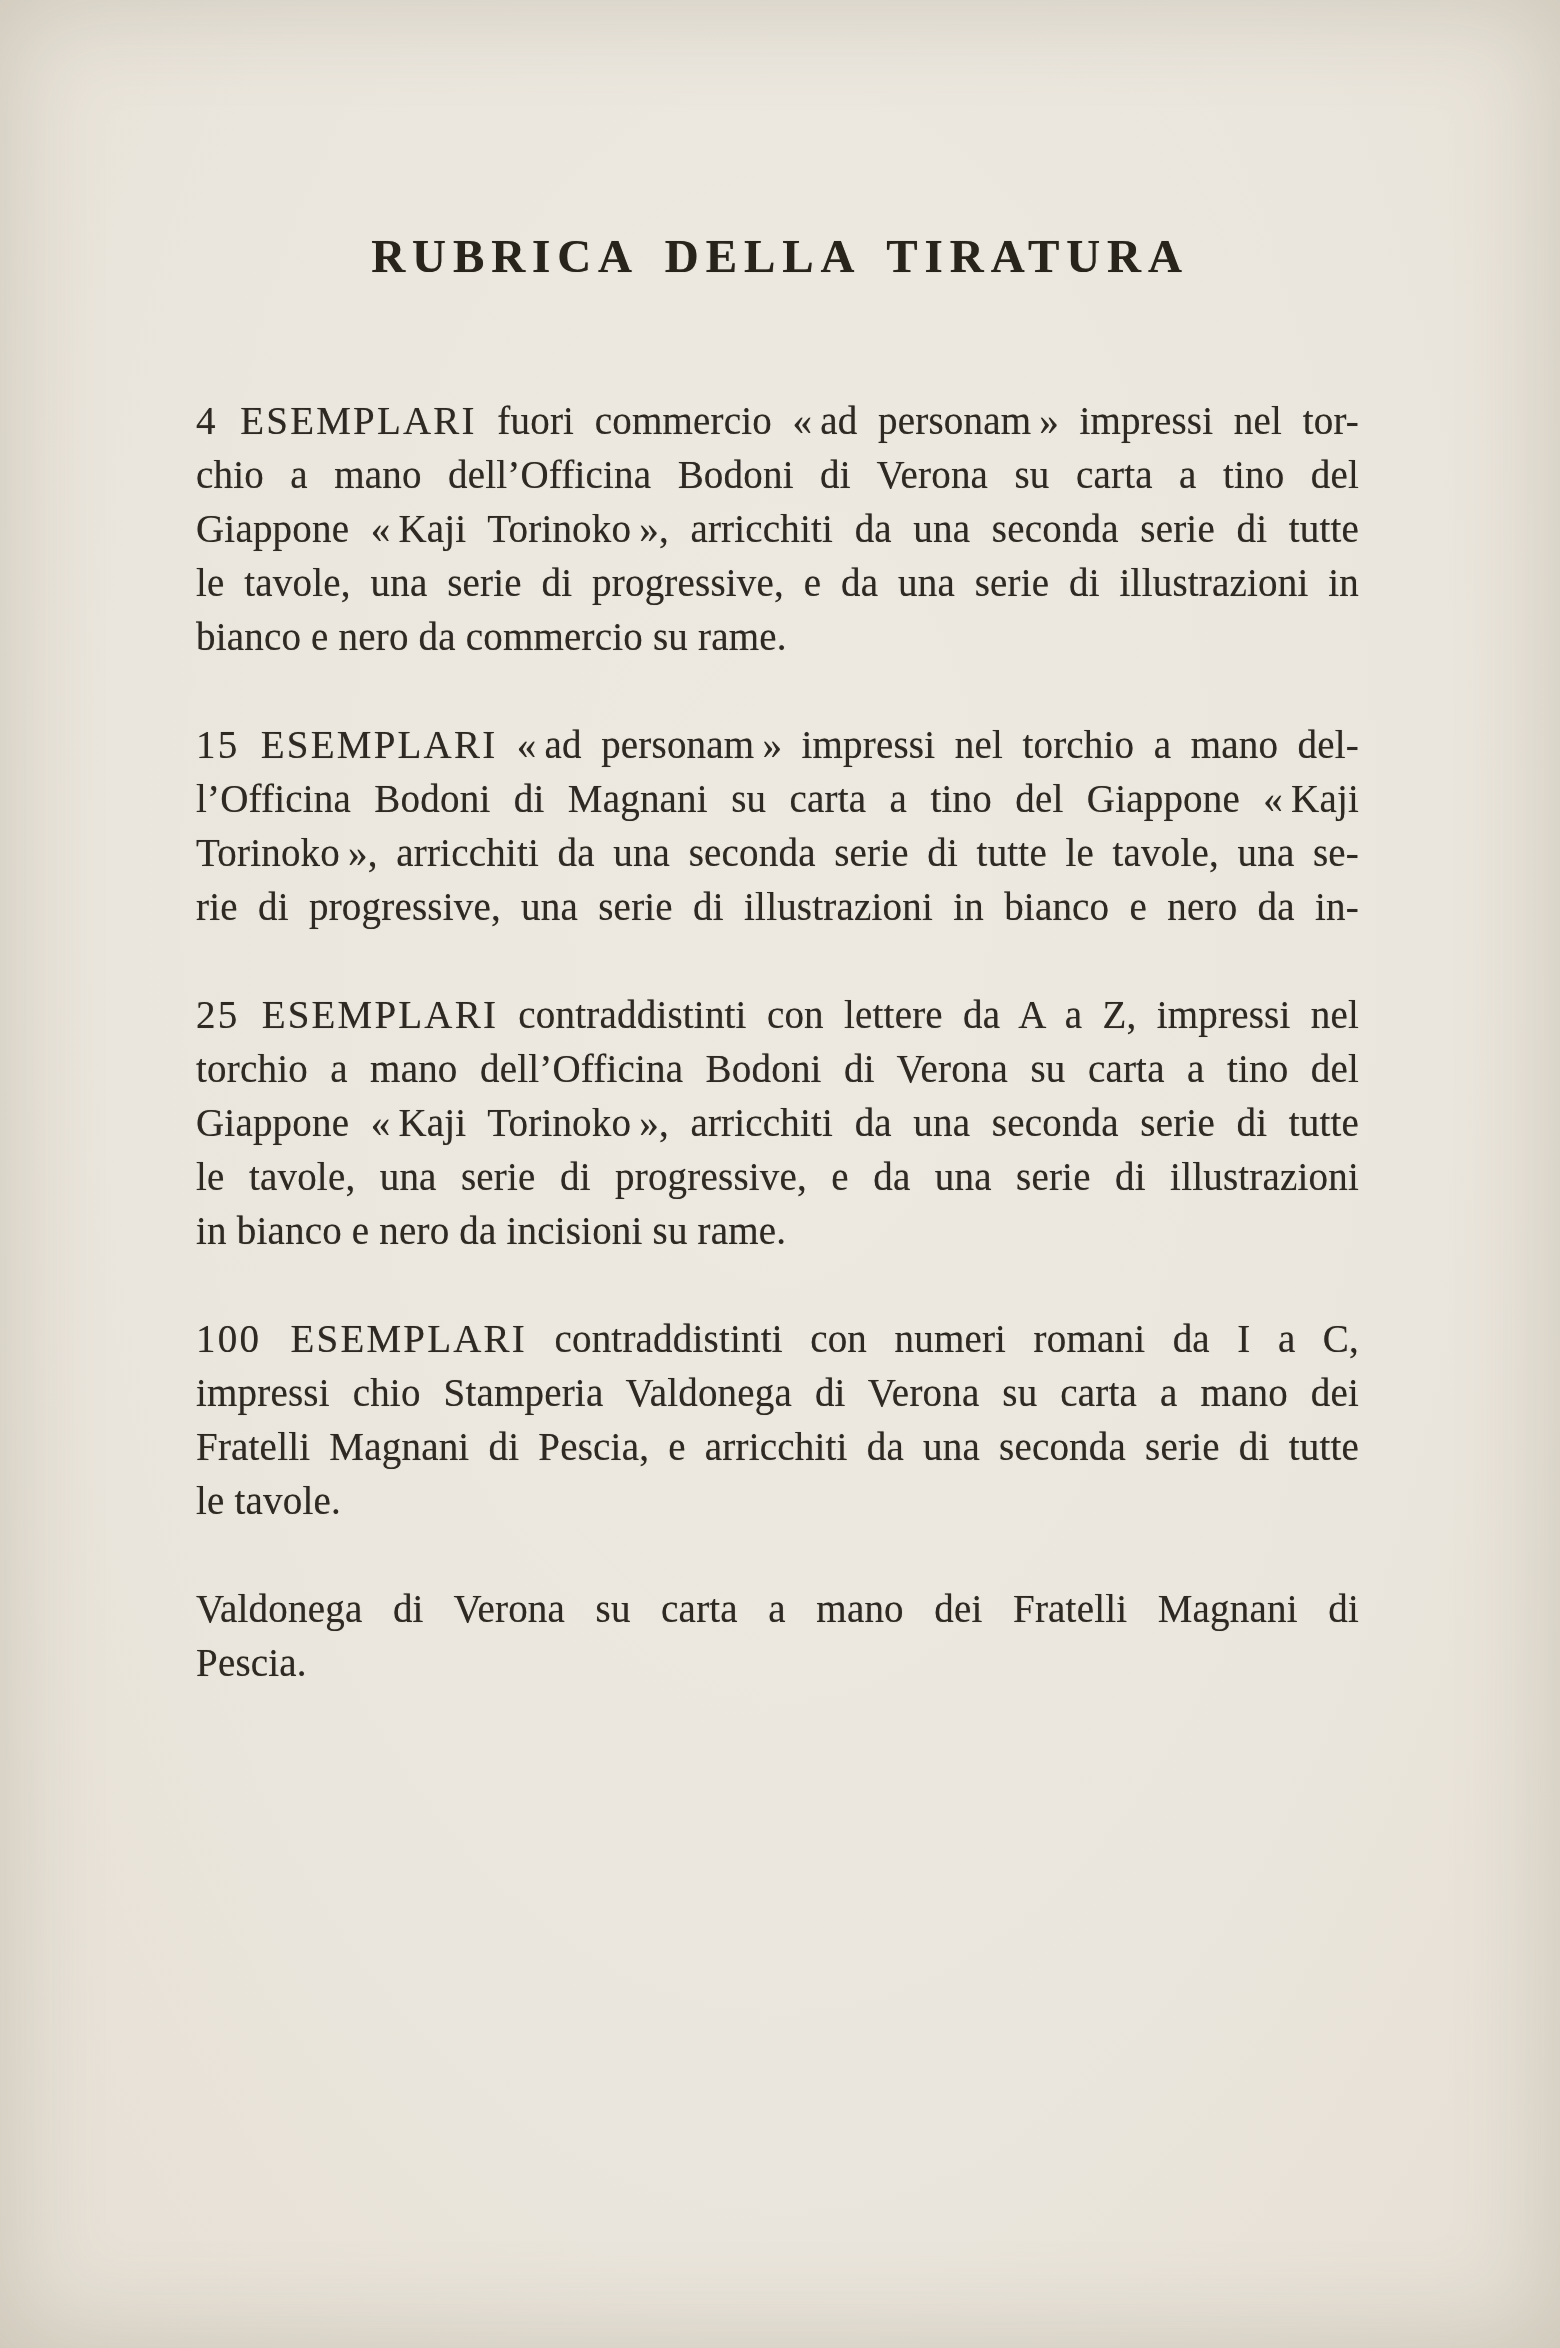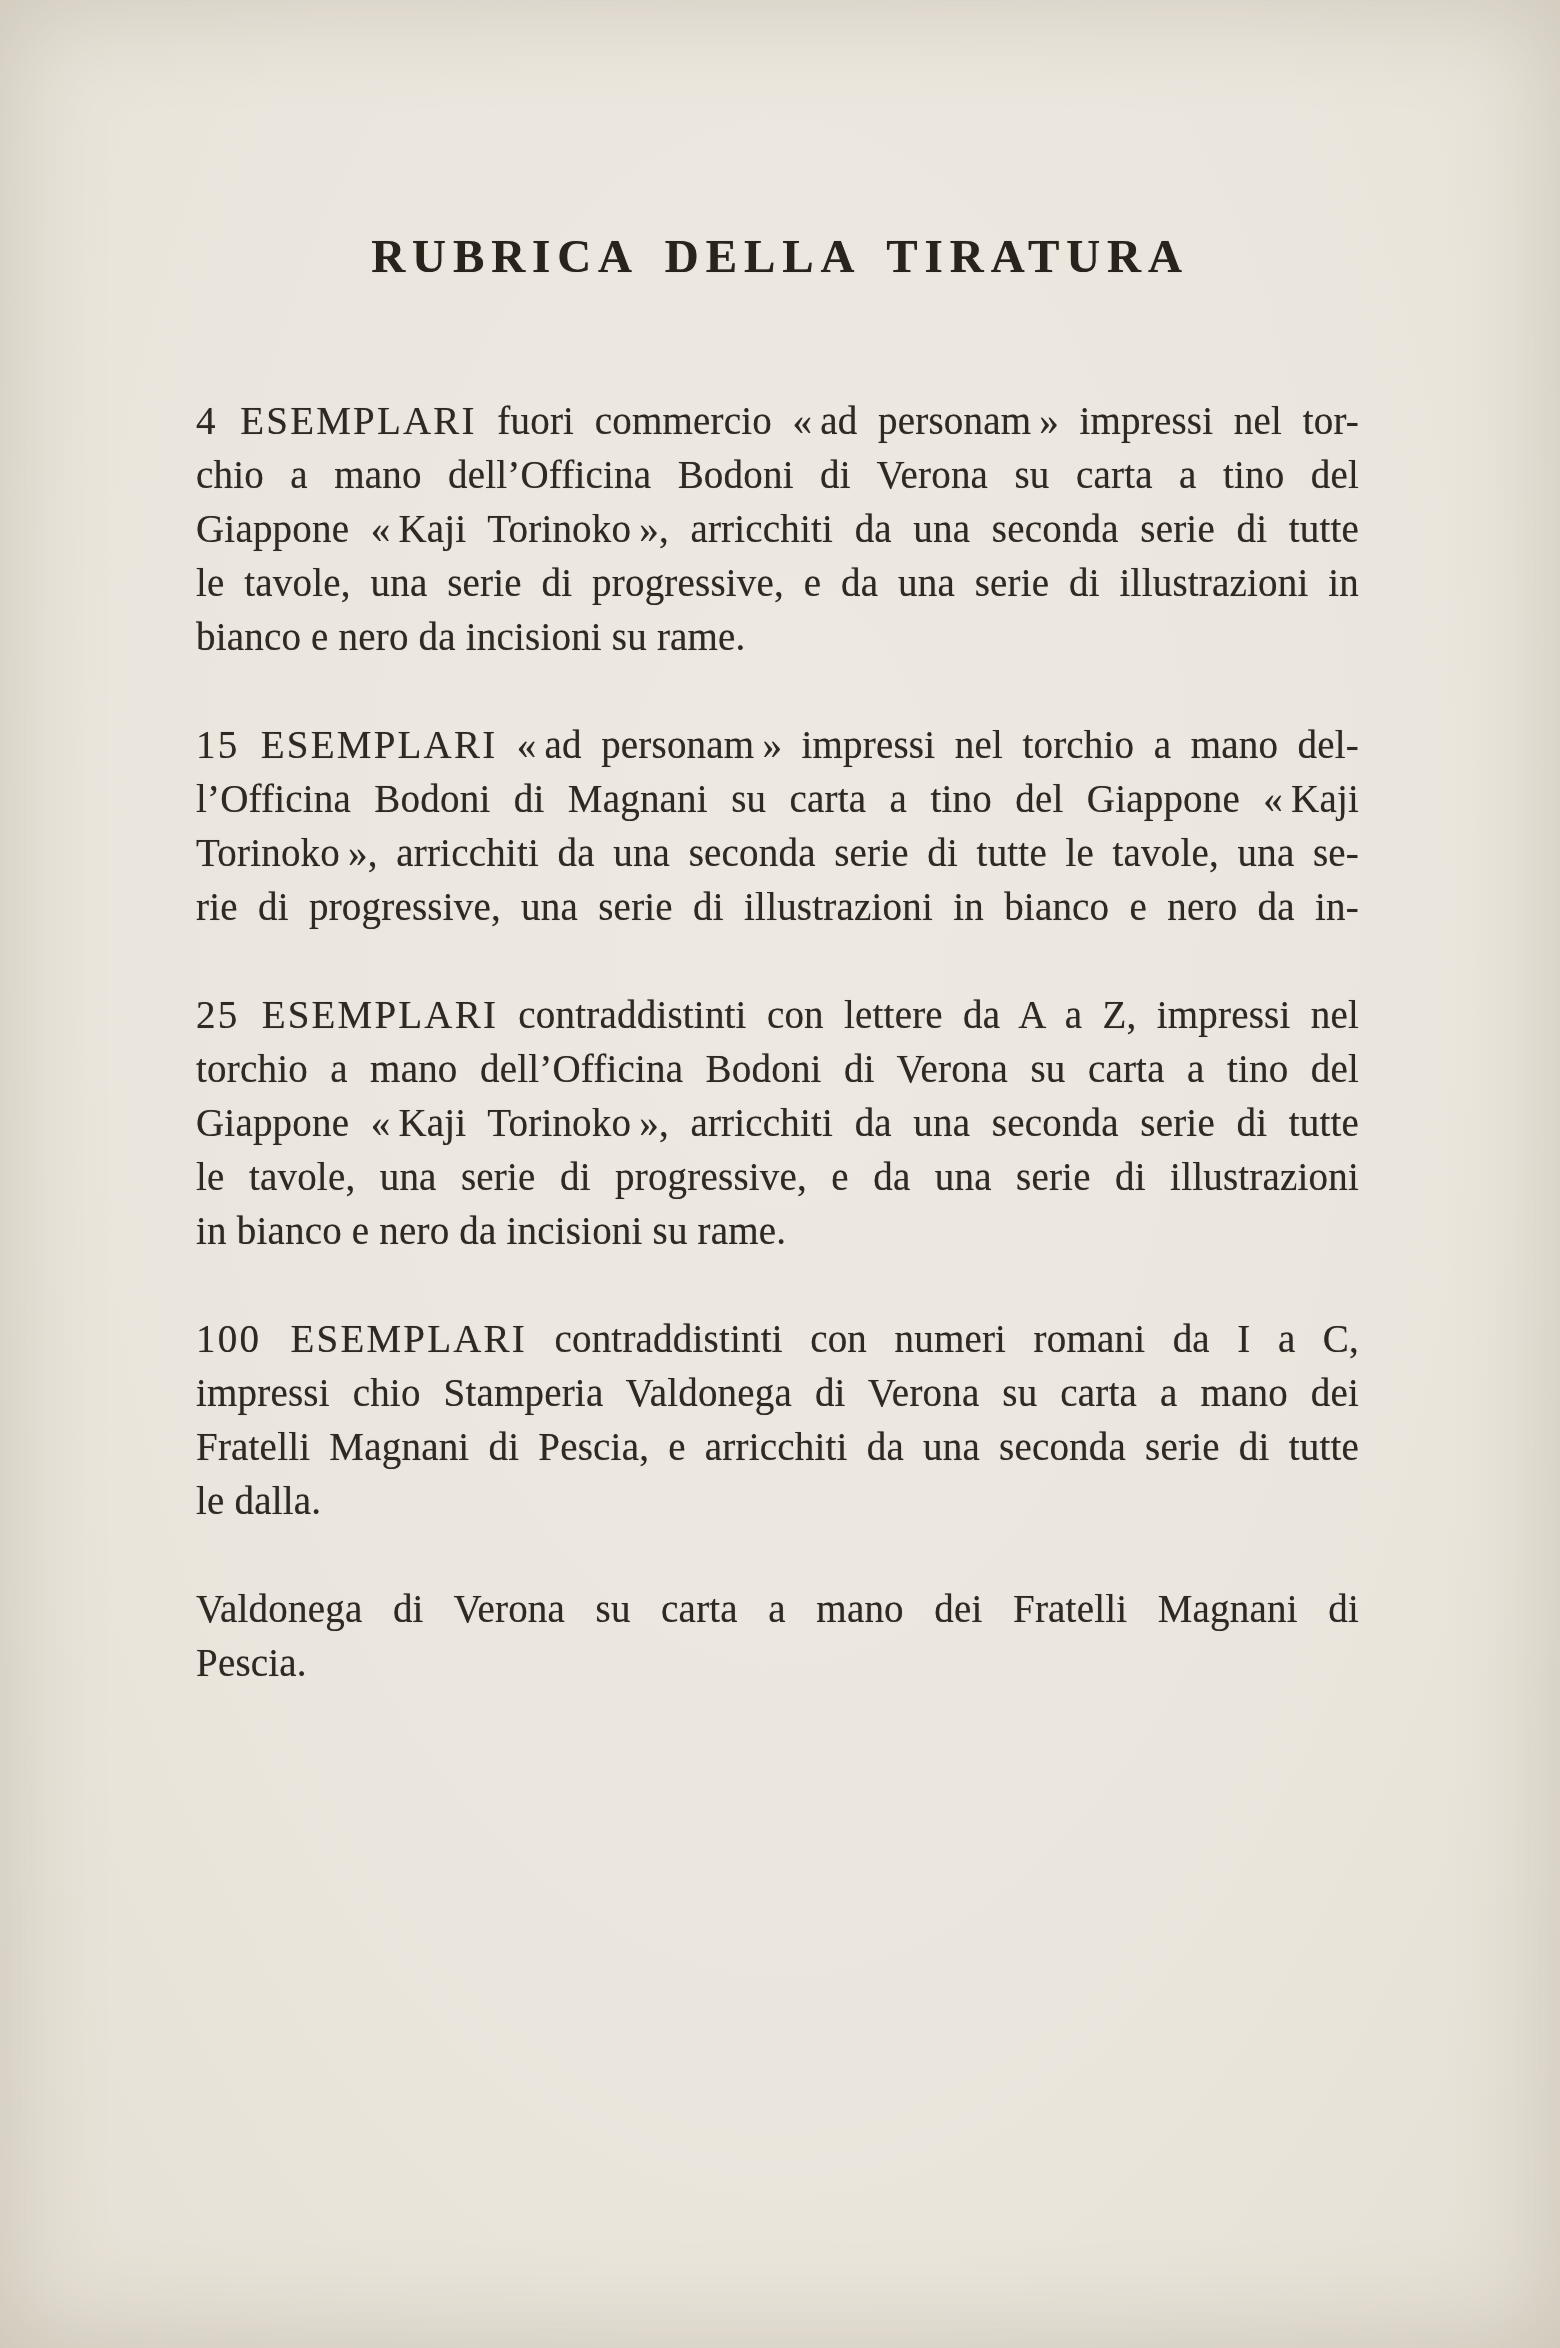--- a/index.html
+++ b/index.html
@@ -57,40 +57,40 @@
 <body>
 
 <div class="page">
   <h1 class="title">RUBRICA DELLA TIRATURA</h1>
   <div class="text-block">
       <div class="para">
         <div class="line"><span class="lead">4 ESEMPLARI</span> fuori commercio « ad personam » impressi nel tor-</div>
         <div class="line">chio a mano dell’Officina Bodoni di Verona su carta a tino del</div>
         <div class="line">Giappone « Kaji Torinoko », arricchiti da una seconda serie di tutte</div>
         <div class="line">le tavole, una serie di progressive, e da una serie di illustrazioni in</div>
-        <div class="line last">bianco e nero da incisioni su rame.</div>
+        <div class="line last">bianco e nero da commercio su rame.</div>
       </div>
       <div class="para">
         <div class="line"><span class="lead">15 ESEMPLARI</span> « ad personam » impressi nel torchio a mano del-</div>
         <div class="line">l’Officina Bodoni di Magnani su carta a tino del Giappone « Kaji</div>
         <div class="line">Torinoko », arricchiti da una seconda serie di tutte le tavole, una se-</div>
         <div class="line">rie di progressive, una serie di illustrazioni in bianco e nero da in-</div>
       </div>
       <div class="para">
         <div class="line"><span class="lead">25 ESEMPLARI</span> contraddistinti con lettere da A a Z, impressi nel</div>
         <div class="line">torchio a mano dell’Officina Bodoni di Verona su carta a tino del</div>
         <div class="line">Giappone « Kaji Torinoko », arricchiti da una seconda serie di tutte</div>
         <div class="line">le tavole, una serie di progressive, e da una serie di illustrazioni</div>
         <div class="line last">in bianco e nero da incisioni su rame.</div>
       </div>
       <div class="para">
         <div class="line"><span class="lead">100 ESEMPLARI</span> contraddistinti con numeri romani da I a C,</div>
         <div class="line">impressi chio Stamperia Valdonega di Verona su carta a mano dei</div>
         <div class="line">Fratelli Magnani di Pescia, e arricchiti da una seconda serie di tutte</div>
-        <div class="line last">le dalla.</div>
+        <div class="line last">le tavole.</div>
       </div>
       <div class="para">
         <div class="line">Valdonega di Verona su carta a mano dei Fratelli Magnani di</div>
         <div class="line last">Pescia.</div>
       </div>
     </div>
 </div>
 
 
 </body></html>

